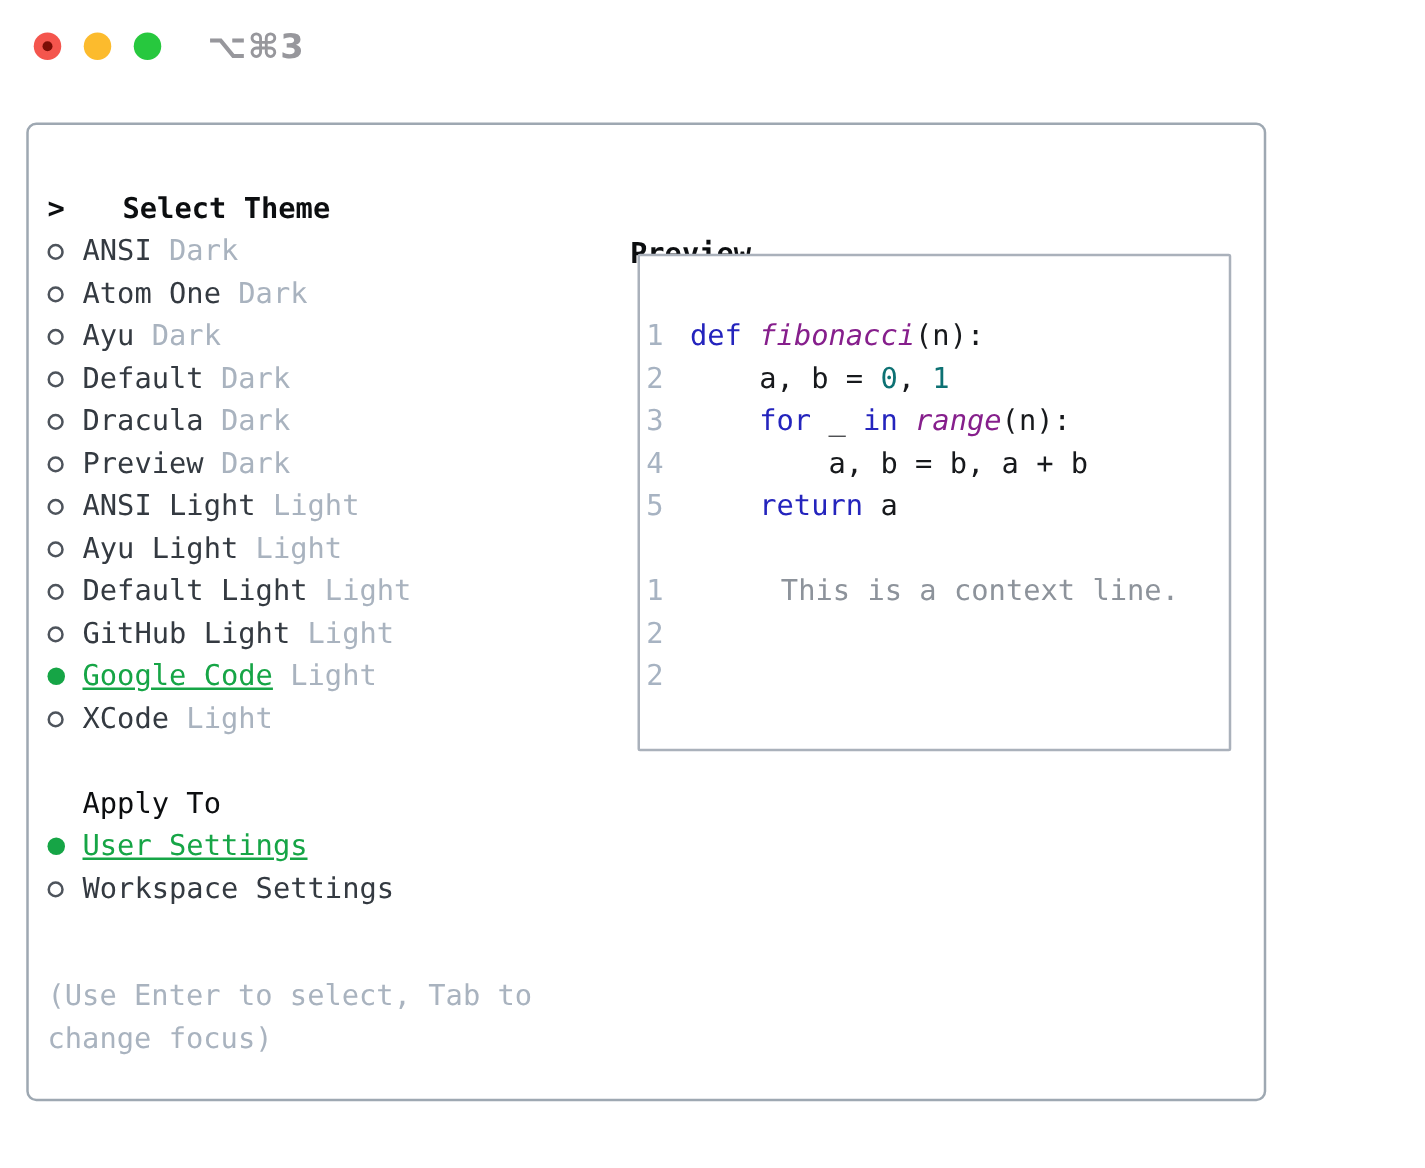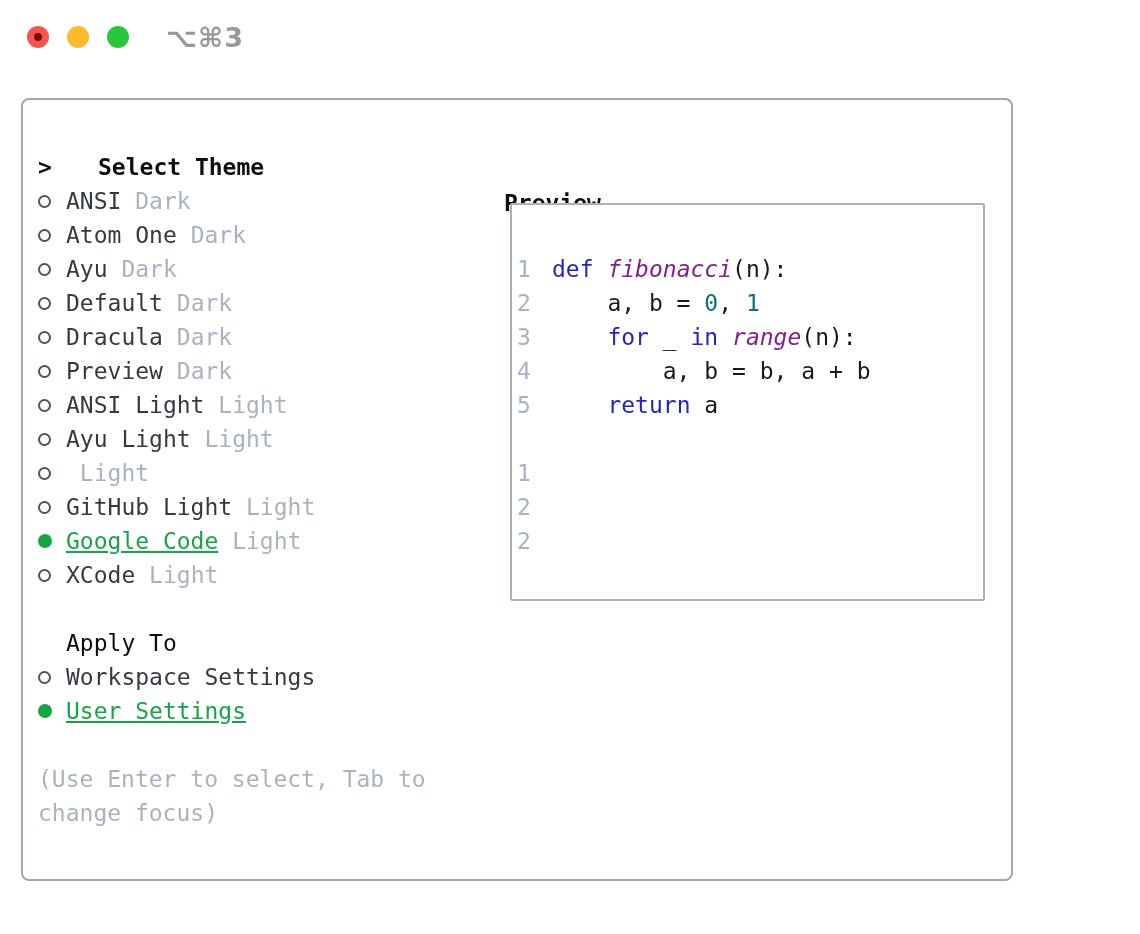--- a/index.html
+++ b/index.html
@@ -30,21 +30,21 @@
   .row{height:34px;display:flex;align-items:center;white-space:pre;}
   .bullet{width:28px;display:inline-flex;align-items:center;}
   .circle{width:13px;height:13px;box-sizing:border-box;border:2px solid var(--circle);border-radius:50%;}
   .circle.filled{border:none;background:var(--accent-green);width:14px;height:14px;}
   .focus-arrow{color:var(--near-black);font-weight:bold;}
   .hdr{color:var(--near-black);font-weight:bold;margin-left:32px;}
   .hdr2{color:var(--near-black);}
   .t-name{color:var(--dark-text);}
   .t-name.selected{color:var(--accent-green);text-decoration:underline;}
   .t-variant{color:var(--muted);}
-  .help{color:var(--muted);font-size:23px;line-height:34px;margin-top:0;}
+  .help{color:var(--muted);font-size:23px;line-height:34px;margin-top:18px;}
   .spacer{height:34px;}
   
   .preview-label{position:absolute;left:481px;top:50px;height:34px;line-height:34px;
                  font-size:23px;font-weight:bold;color:var(--near-black);margin-top:36px;}
   .preview-box{position:absolute;left:487px;top:103px;width:475px;height:398px;box-sizing:border-box;
                border:2px solid var(--box-border);border-radius:2px;background:#fff;
                padding-top:47px;overflow:hidden;}
   .code-line,.diff-line{height:34px;line-height:34px;font-size:23px;white-space:pre;display:flex;}
   .ln{display:inline-block;width:35px;padding-left:5px;color:var(--ln);flex:none;}
   .dln{display:inline-block;width:80px;padding-left:5px;color:var(--ln);flex:none;}
@@ -74,36 +74,36 @@
 
       <div id="theme-list">
           <div class="row"><span class="bullet"><span class="circle"></span></span><span class="t-name">ANSI</span><span class="t-variant"> Dark</span></div>
           <div class="row"><span class="bullet"><span class="circle"></span></span><span class="t-name">Atom One</span><span class="t-variant"> Dark</span></div>
           <div class="row"><span class="bullet"><span class="circle"></span></span><span class="t-name">Ayu</span><span class="t-variant"> Dark</span></div>
           <div class="row"><span class="bullet"><span class="circle"></span></span><span class="t-name">Default</span><span class="t-variant"> Dark</span></div>
           <div class="row"><span class="bullet"><span class="circle"></span></span><span class="t-name">Dracula</span><span class="t-variant"> Dark</span></div>
           <div class="row"><span class="bullet"><span class="circle"></span></span><span class="t-name">Preview</span><span class="t-variant"> Dark</span></div>
           <div class="row"><span class="bullet"><span class="circle"></span></span><span class="t-name">ANSI Light</span><span class="t-variant"> Light</span></div>
           <div class="row"><span class="bullet"><span class="circle"></span></span><span class="t-name">Ayu Light</span><span class="t-variant"> Light</span></div>
-          <div class="row"><span class="bullet"><span class="circle"></span></span><span class="t-variant"> Light</span></div>
+          <div class="row"><span class="bullet"><span class="circle"></span></span><span class="t-name">Default Light</span><span class="t-variant"> Light</span></div>
           <div class="row"><span class="bullet"><span class="circle"></span></span><span class="t-name">GitHub Light</span><span class="t-variant"> Light</span></div>
           <div class="row"><span class="bullet"><span class="circle filled"></span></span><span class="t-name selected">Google Code</span><span class="t-variant"> Light</span></div>
           <div class="row"><span class="bullet"><span class="circle"></span></span><span class="t-name">XCode</span><span class="t-variant"> Light</span></div>
         </div>
 
       <div class="spacer"></div>
 
       <div class="row">
         <span class="bullet"></span>
         <span class="hdr2">Apply To</span>
       </div>
 
       <div id="apply-list">
+          <div class="row"><span class="bullet"><span class="circle filled"></span></span><span class="t-name selected">User Settings</span></div>
           <div class="row"><span class="bullet"><span class="circle"></span></span><span class="t-name">Workspace Settings</span></div>
-          <div class="row"><span class="bullet"><span class="circle filled"></span></span><span class="t-name selected">User Settings</span></div>
         </div>
 
       <div class="spacer"></div>
 
       <div class="help">
         <div>(Use Enter to select, Tab to</div>
         <div>change focus)</div>
       </div>
     </div>
 
@@ -112,20 +112,20 @@
     <div class="preview-box">
       <div id="code-block">
           <div class="code-line"><span class="ln">1</span><span class="t-kw">def</span><span class="t-pl"> </span><span class="t-fn">fibonacci</span><span class="t-pl">(n):</span></div>
           <div class="code-line"><span class="ln">2</span><span class="t-pl">    a, b = </span><span class="t-num">0</span><span class="t-pl">, </span><span class="t-num">1</span></div>
           <div class="code-line"><span class="ln">3</span><span class="t-pl">    </span><span class="t-kw">for</span><span class="t-pl"> _ </span><span class="t-kw">in</span><span class="t-pl"> </span><span class="t-fn">range</span><span class="t-pl">(n):</span></div>
           <div class="code-line"><span class="ln">4</span><span class="t-pl">        a, b = b, a + b</span></div>
           <div class="code-line"><span class="ln">5</span><span class="t-pl">    </span><span class="t-kw">return</span><span class="t-pl"> a</span></div>
         </div>
       <div class="code-gap"></div>
       <div id="diff-block">
-          <div class="diff-line"><span class="dln">1</span></div>
+          <div class="diff-line"><span class="dln">1</span><span class="d-context">  This is a context line.</span></div>
           <div class="diff-line"><span class="dln">2</span></div>
           <div class="diff-line"><span class="dln">2</span></div>
         </div>
     </div>
 
   </div>
 </div>
 
 </body></html>

